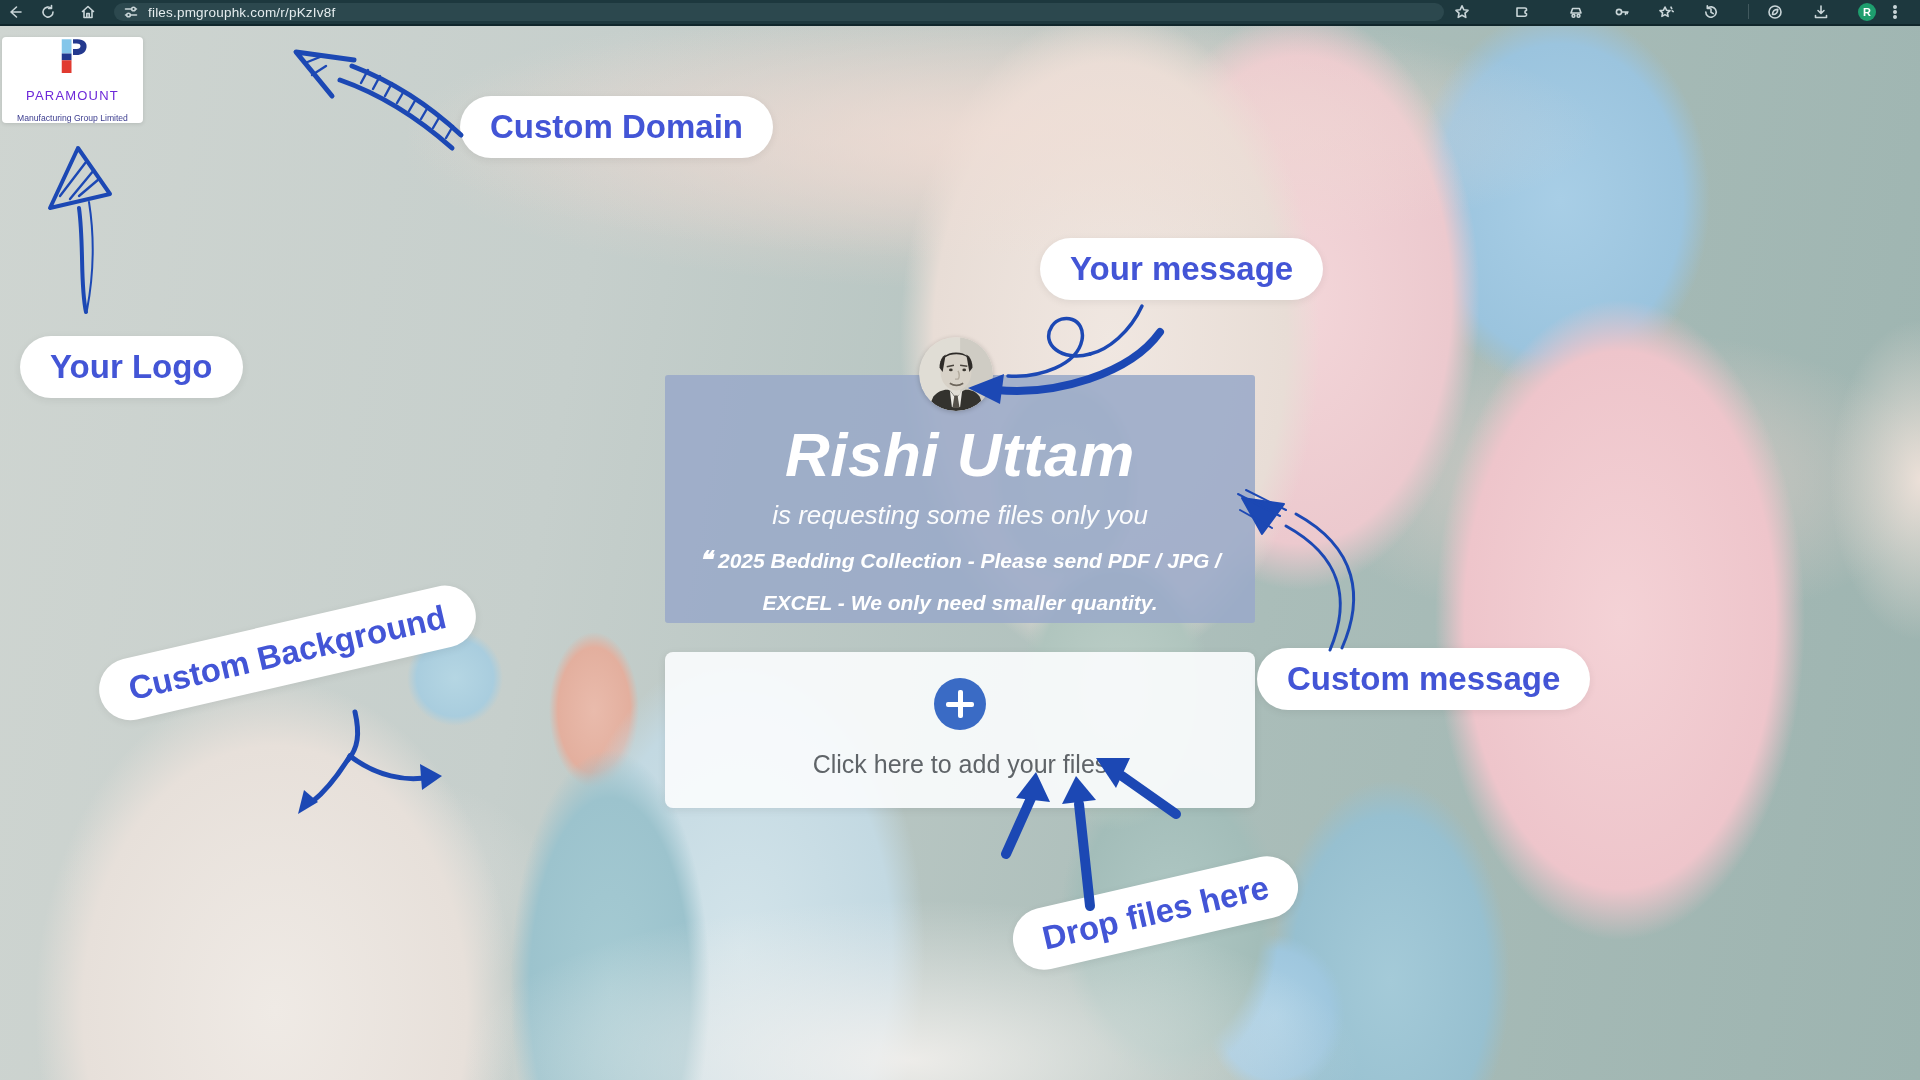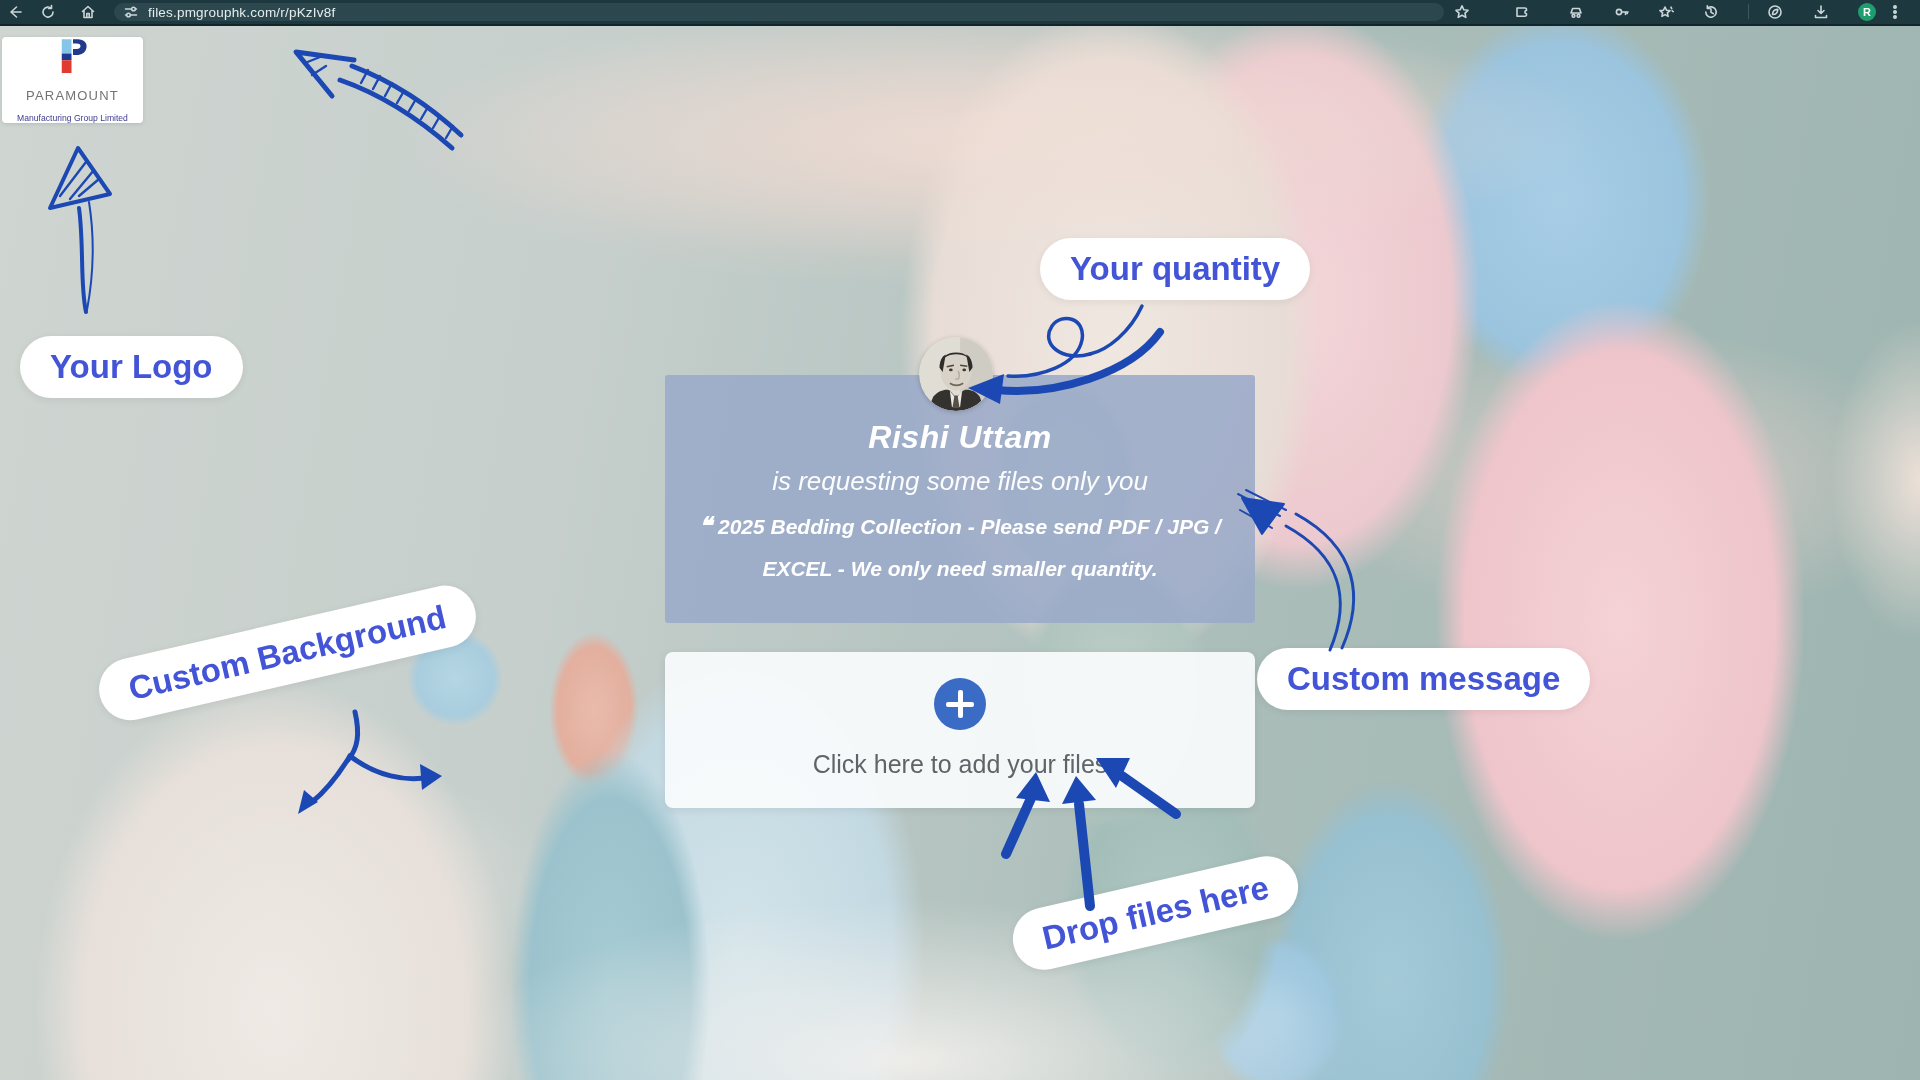--- a/index.html
+++ b/index.html
@@ -63,30 +63,30 @@
   .url-text{color:#e4ecee;font-size:13.5px;margin-left:8px;letter-spacing:.2px;}
   .tb-divider{position:absolute;top:4px;width:1px;height:15px;background:#41595e;}
   .avatar-chip{position:absolute;left:1858px;top:3px;width:18px;height:18px;border-radius:50%;
     background:#1e9e6e;color:#fff;font-size:11px;font-weight:bold;display:flex;
     align-items:center;justify-content:center;}
 
   
   .logo-card{position:absolute;left:2px;top:37px;width:141px;height:86px;background:#fff;
     border-radius:4px;z-index:20;box-shadow:0 1px 4px rgba(0,0,0,.12);
     display:flex;flex-direction:column;align-items:center;justify-content:flex-start;}
-  .logo-name{color:#737373;font-size:13px;letter-spacing:1.2px;margin-top:12px;}
+  .logo-name{color:#6d28d9;font-size:13px;letter-spacing:1.2px;margin-top:12px;}
   .logo-sub{color:#3c3d8f;font-size:8.6px;margin-top:10px;}
 
   
   .request-card{position:absolute;left:665px;top:375px;width:590px;height:248px;z-index:10;
     background:rgba(154,170,200,.88);border-radius:3px;color:#fff;text-align:center;
     box-sizing:border-box;padding-top:44px;}
   .req-avatar{position:absolute;left:919px;top:337px;width:74px;height:74px;border-radius:50%;
     overflow:hidden;z-index:15;box-shadow:0 1px 5px rgba(0,0,0,.2);}
-  .req-name{font-size:32px;font-weight:bold;font-style:italic;letter-spacing:.5px;}
+  .req-name{font-size:62px;font-weight:bold;font-style:italic;letter-spacing:.5px;}
   .req-sub{font-size:26px;font-style:italic;margin-top:10px;color:rgba(255,255,255,.96);}
   .req-msg{font-size:21px;font-weight:bold;font-style:italic;line-height:42px;
     width:560px;margin:8px auto 0;text-align:center;}
   .quote-mark{font-size:24px;margin-right:6px;}
 
   
   .dropzone{position:absolute;left:665px;top:652px;width:590px;height:156px;z-index:10;
     background:rgba(250,252,253,.92);border-radius:8px;cursor:pointer;
     box-shadow:0 2px 8px rgba(0,0,0,.08);}
   .plus-btn{position:absolute;left:269px;top:26px;width:52px;height:52px;border-radius:50%;
@@ -244,22 +244,23 @@
     <div class="req-name">Rishi Uttam</div>
     <div class="req-sub">is requesting some files only you</div>
     <div class="req-msg"><span class="quote-mark">❝</span><span>2025 Bedding Collection - Please send PDF / JPG / EXCEL - We only need smaller quantity.</span></div>
   </div>
 
   <div class="dropzone">
     <div class="plus-btn"></div>
     <div class="drop-label">Click here to add your files</div>
   </div>
 
+  <div class="pill pill-domain">Custom Domain</div>
   <div class="pill pill-logo">Your Logo</div>
-  <div class="pill pill-profile">Your quantity</div>
+  <div class="pill pill-profile">Your message</div>
   <div class="pill pill-message">Custom message</div>
   <div class="pill pill-bg">Custom Background</div>
   <div class="pill pill-drop">Drop files here</div>
 
   <svg class="arrows" width="1920" height="1080" viewBox="0 0 1920 1080">
     <g stroke="#1c48b4" fill="none" stroke-linecap="round" stroke-linejoin="round">
 
       <g>
         <path d="M452 148 C418 118 380 94 340 80" stroke-width="5"></path>
         <path d="M461 135 C430 106 394 82 352 66" stroke-width="5"></path>

